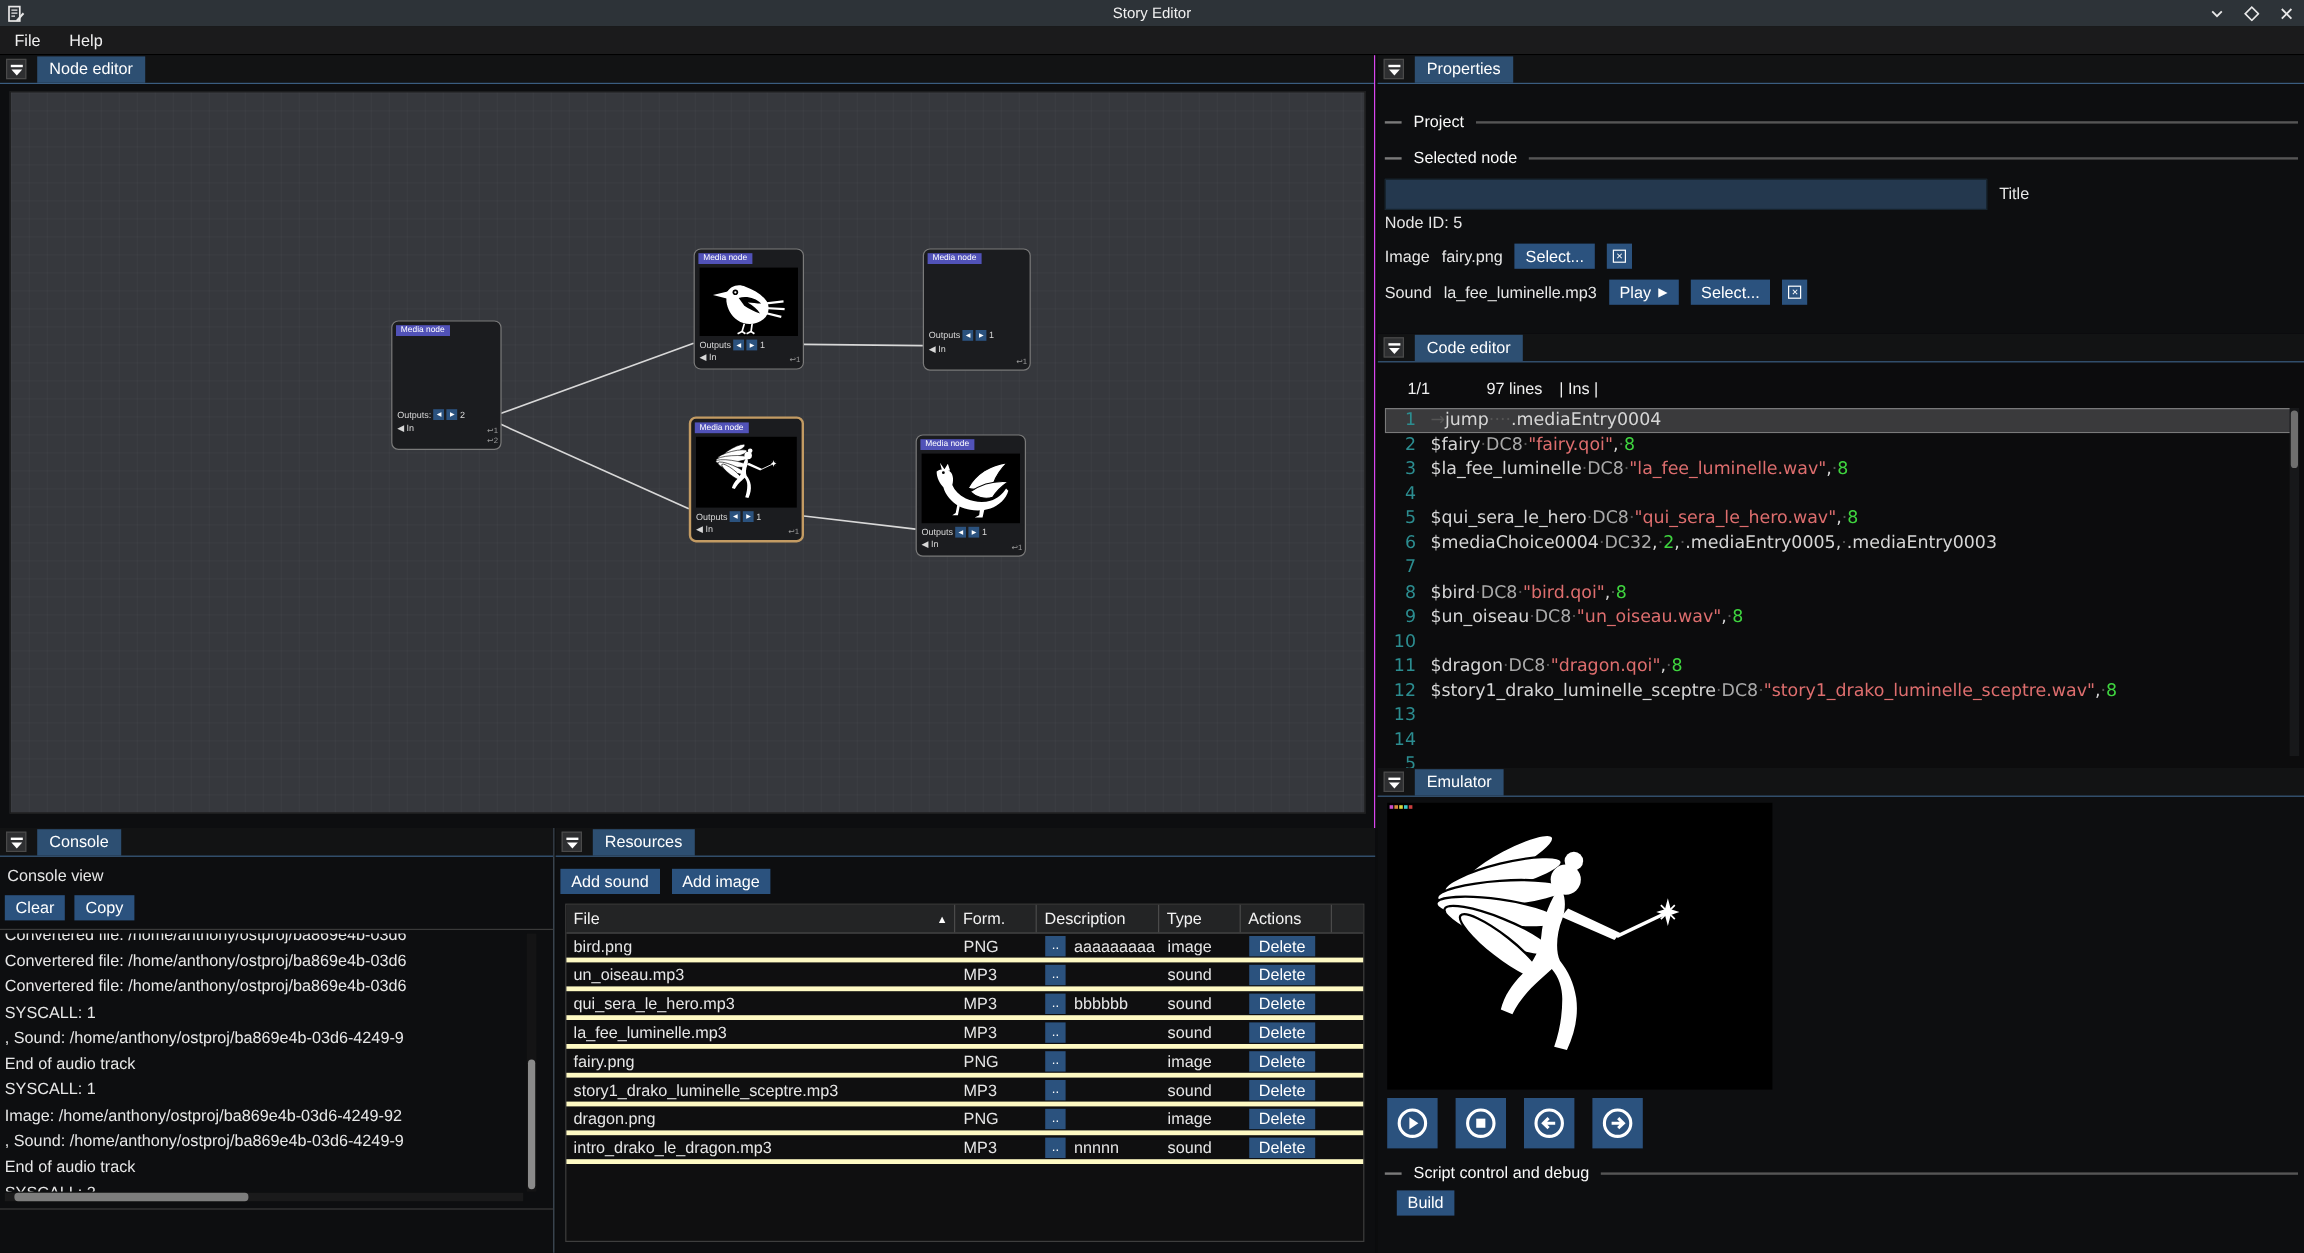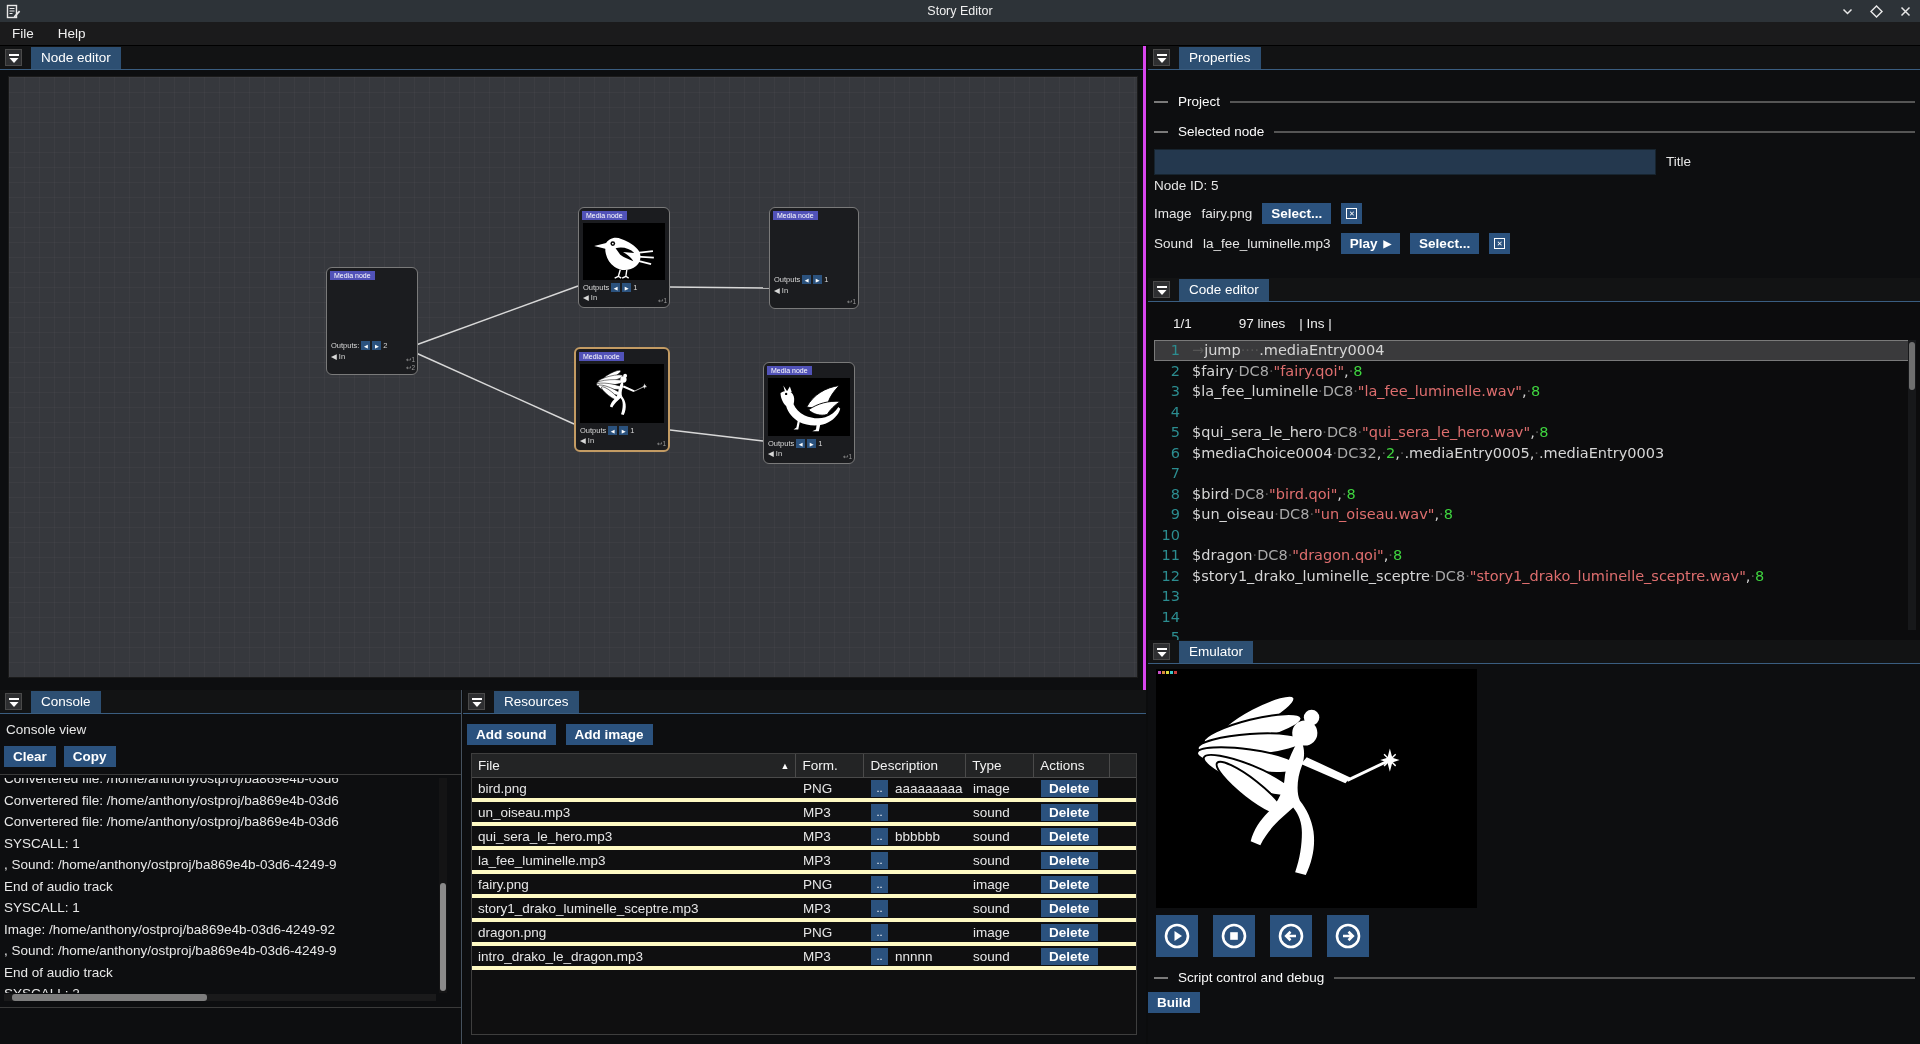--- a/index.html
+++ b/index.html
@@ -18,30 +18,30 @@
   .menubar span { font-size:13.5px; color:#f0f0f0; }
 
   
   .panel { position:absolute; background:#0d0e10; }
   .phead { position:absolute; left:0; right:0; top:0; height:24px; background:#121314;
     border-bottom:1px solid #3a5d80; display:flex; align-items:center; padding-left:5px; }
   .collapse { width:17px; height:17px; background:#2e2f31; border:1px solid #4a4a4a;
     display:flex; align-items:center; justify-content:center; margin-right:9px; }
   .tab { background:#2d4f72; color:#fff; font-size:13.5px; padding:3px 10px 4px; }
   .btn { background:#2b527e; color:#fff; font-size:13.5px; padding:3px 9px;
-    display:inline-flex; align-items:center; gap:6px;font-weight:bold; }
+    display:inline-flex; align-items:center; gap:6px; }
   .xbtn { width:21px; height:21px; background:#2b527e; display:inline-flex; align-items:center; justify-content:center; }
   .xg { width:11px; height:11px; border:1.5px solid #fff; color:#fff; font-size:7px;
     display:flex; align-items:center; justify-content:center; }
   .sep { position:absolute; display:flex; align-items:center; gap:10px; color:#fafafa; font-size:13.5px; }
   .sep::before { content:""; width:14px; height:2px; background:#7a7a7a; }
   .sep::after  { content:""; flex:1; height:2px; background:#555; }
 
   
-  #node-editor { left:0; top:46px; width:1146px; height:644px; border-right:3px solid #d946ef; }
+  #node-editor { left:0; top:46px; width:1146px; height:644px; border-right:1px solid #d946ef; }
   .canvas { position:absolute; left:8px; top:30px; width:1130px; height:602px; background:#36383d;
     border:1px solid #1a1a1a;
     background-image:linear-gradient(rgba(255,255,255,.028) 1px, transparent 1px),
                      linear-gradient(90deg, rgba(255,255,255,.028) 1px, transparent 1px);
     background-size:15px 15px; }
   .edges { position:absolute; left:0; top:0; width:1130px; height:602px; }
   .node { position:absolute; background:#1b1c1f; border:1px solid #7a7a7a; border-radius:6px;margin-top:16px; }
   .node.selected { border:2px solid #c39b63; }
   .badge { position:absolute; top:3px; left:3px; background:#5152b8; color:#fff; font-size:7px; padding:1px 4px; }
   .nimg { position:absolute; left:4px; right:4px; top:15px; bottom:27px; background:#000;
@@ -100,21 +100,21 @@
   .desc-text { margin-left:7px; }
   .btn.small { padding:1px 8px; }
 
   
   #emulator { left:1148px; top:640px; width:772px; height:404px; }
   .screen { position:absolute; left:8px; top:29px; width:321px; height:239px; background:#000; overflow:hidden; }
   .dbg { position:absolute; top:2px; left:2px; display:flex; gap:1px; }
   .dbg i { width:3px; height:3px; display:block; }
   .ebtns { position:absolute; left:8px; top:275px; display:flex; gap:15px; }
   .ebtn { width:42px; height:42px; background:#2b527e; display:flex; align-items:center; justify-content:center; }
-  .build { position:absolute; left:0; top:352px; }
+  .build { position:absolute; left:16px; top:352px; }
 </style>
 </head>
 <body>
 
 <svg width="0" height="0" style="position:absolute">
   <defs>
     <symbol id="sym-fairy" viewBox="0 0 220 240">
       <g fill="#fff" stroke="#000" stroke-width="2">
         <ellipse cx="66" cy="44" rx="44" ry="10" transform="rotate(-28 66 44)"></ellipse>
         <ellipse cx="62" cy="57" rx="52" ry="11" transform="rotate(-14 62 57)"></ellipse>

